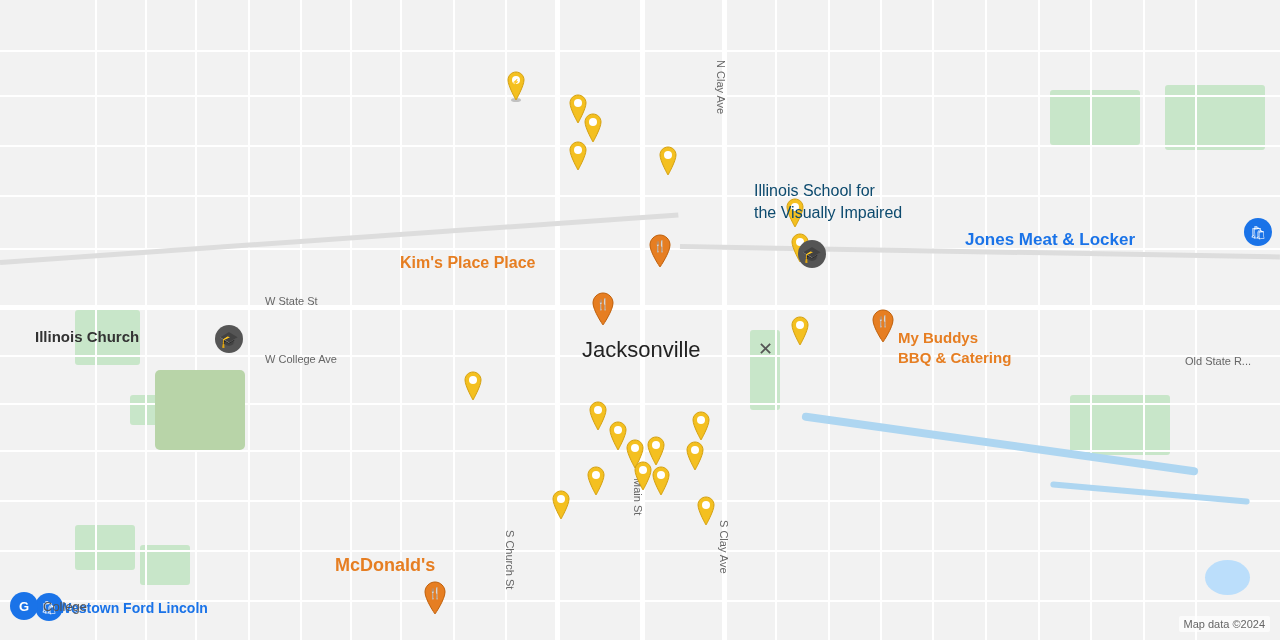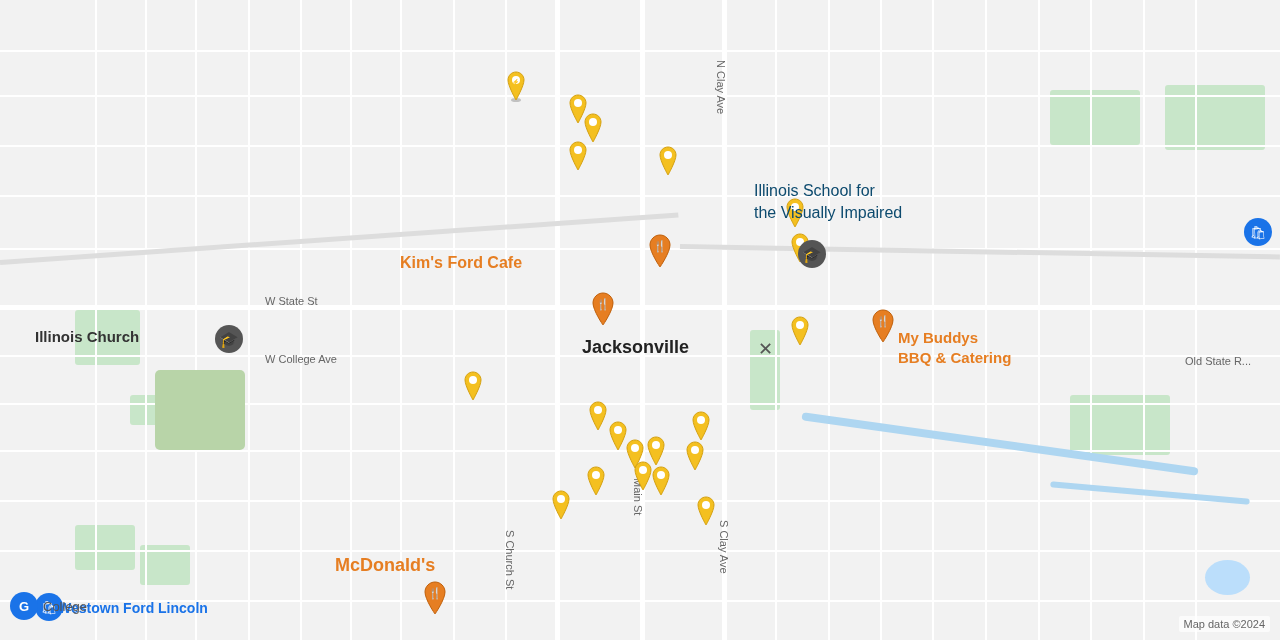--- a/index.html
+++ b/index.html
@@ -395,35 +395,38 @@
 
   <div style="position:absolute;left:35px;top:328px;font-size:15px;font-weight:600;color:#333;z-index:8;line-height:1.2;">
     <span>Illinois Church</span>
   </div>
 
   <div style="position:absolute;left:754px;top:180px;font-size:16px;color:#0c4a6e;z-index:8;line-height:1.4;">
     Illinois School for<br>the Visually Impaired
   </div>
 
   <div style="position:absolute;left:400px;top:254px;font-size:16px;font-weight:600;color:#e67e22;z-index:8;">
-    <span>Kim's Ford Cafe</span>
-  </div>
-
-  <div style="position:absolute;left:582px;top:337px;font-size:18px;font-weight:bold;color:#222;z-index:8;">
+    <span>Kim's Place Place</span>
+  </div>
+
+  <div style="position:absolute;left:582px;top:337px;font-size:22px;font-weight:normal;color:#222;z-index:8;">
     <span>Jacksonville</span>
   </div>
 
   <div style="position:absolute;left:898px;top:328px;font-size:15px;font-weight:600;color:#e67e22;z-index:8;line-height:1.3;">
     My Buddys<br>BBQ &amp; Catering
   </div>
 
   <div style="position:absolute;left:335px;top:555px;font-size:18px;font-weight:600;color:#e67e22;z-index:8;">
     <span>McDonald's</span>
   </div>
 
+  <div style="position:absolute;left:965px;top:230px;font-size:17px;font-weight:600;color:#1a73e8;z-index:8;">
+    <span>Jones Meat &amp; Locker</span>
+  </div>
 
   <div style="position:absolute;left:58px;top:600px;font-size:14px;font-weight:600;color:#1a73e8;z-index:8;">
     <span>Westown Ford Lincoln</span>
   </div>
 
   <div style="position:absolute;left:758px;top:338px;font-size:18px;color:#555;z-index:8;">✕</div>
 
   <div class="google-logo">
     <div style="width:28px;height:28px;background:#1a73e8;border-radius:50%;display:flex;align-items:center;justify-content:center;">
       <span style="font-size:13px;color:white;font-weight:bold;">G</span>

